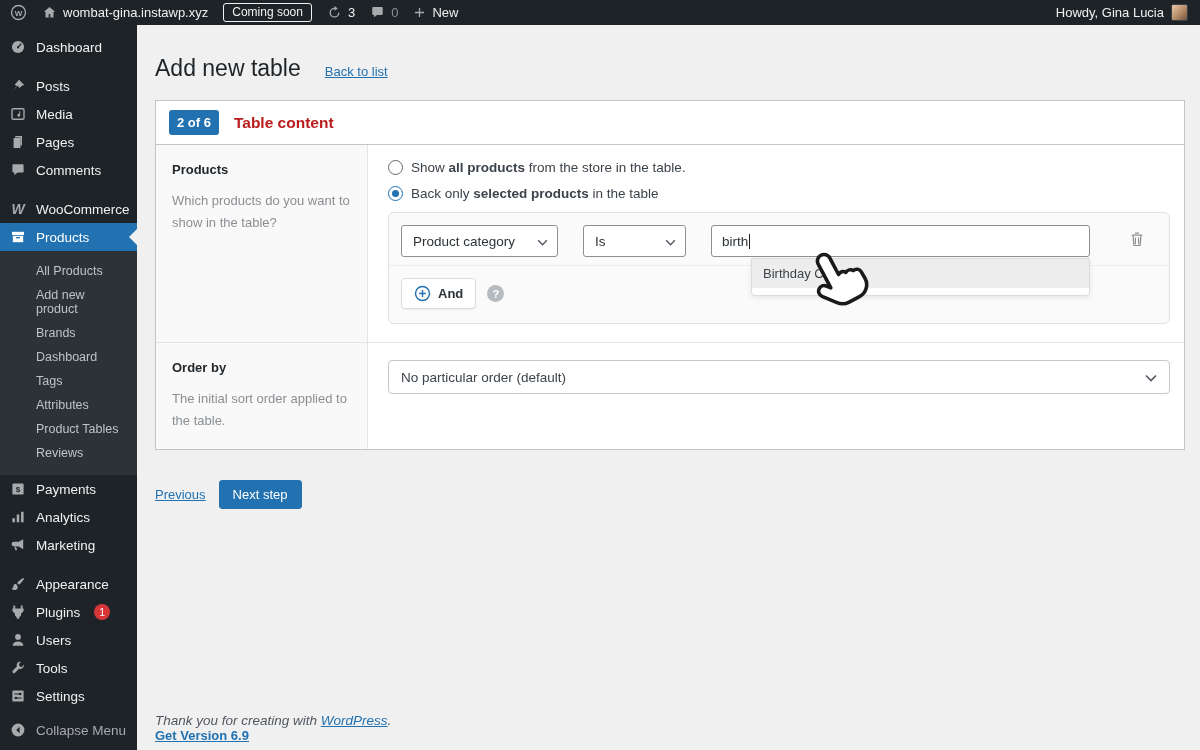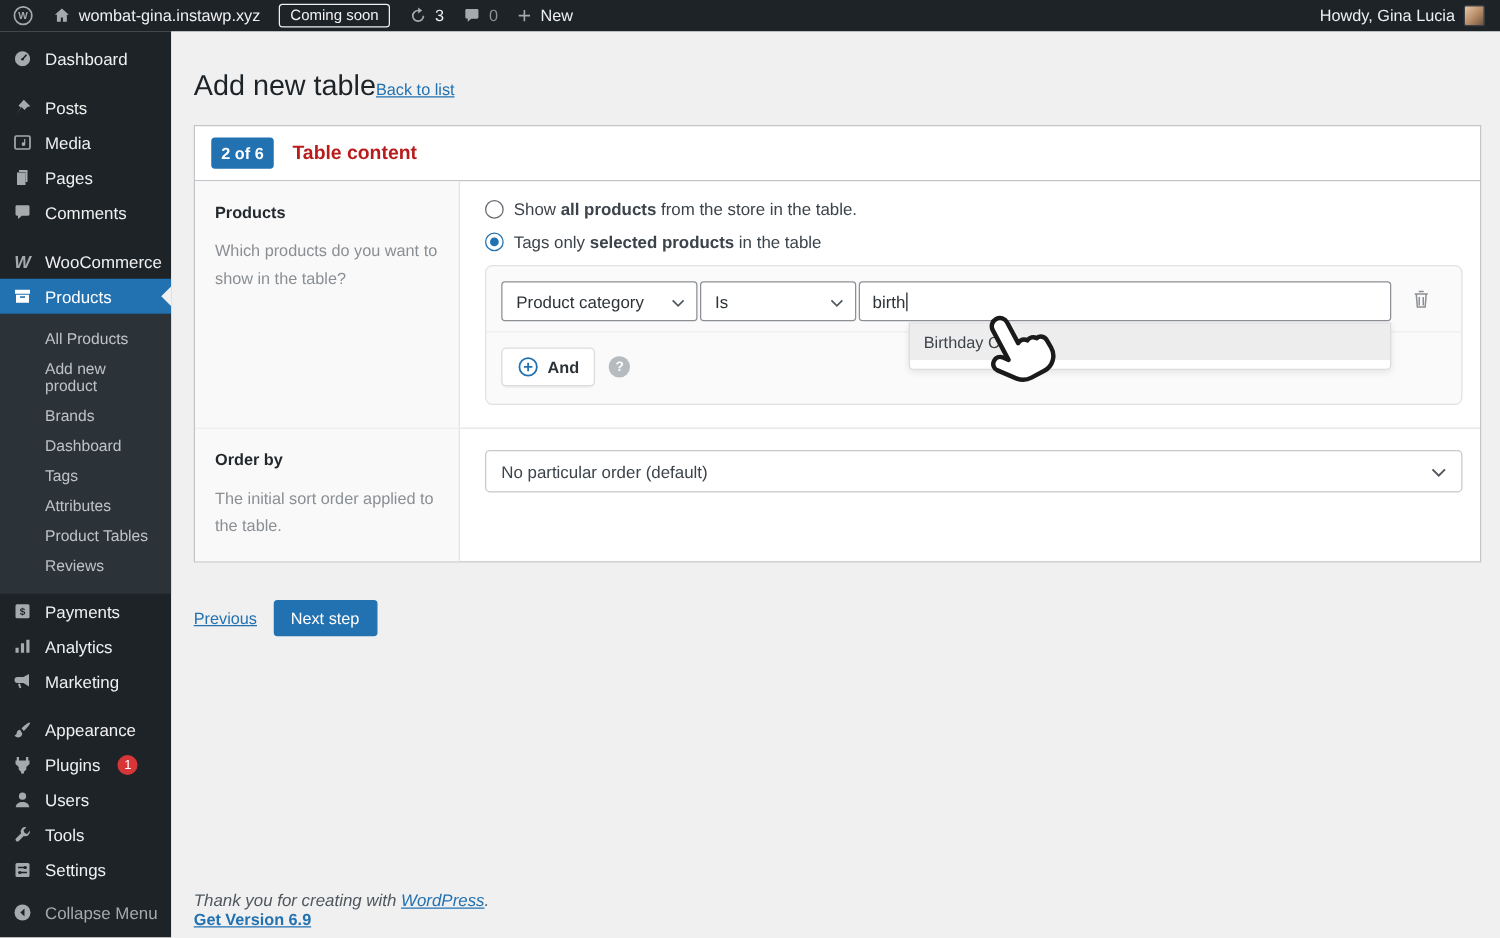--- a/index.html
+++ b/index.html
@@ -29,21 +29,21 @@
   .menu-item.active::after { content:""; position:absolute; right:0; top:50%; margin-top:-8px; border:8px solid transparent; border-right:8px solid #f0f0f1; border-left-width:0; }
   .menu-sep { height:11px; }
   .submenu { background:#2c3338; padding:8px 0 10px; }
   .submenu-item { padding:5px 8px 5px 36px; font-size:12.5px; color:#bdc3c9; cursor:pointer; }
   .wc-w { font-weight:800; font-size:14px; font-style:italic; }
   .badge-red { background:#d63638; color:#fff; border-radius:50%; width:16px; height:16px; display:inline-flex; align-items:center; justify-content:center; font-size:10.5px; margin-left:5px; }
   .collapse-item { position:absolute; bottom:6px; left:0; right:0; color:#a7aaad; }
   .collapse-item .mi { color:#a7aaad; }
 
   
-  .page-head { display:flex; align-items:baseline; gap:0; padding:30px 15px 14px 18px; }
+  .page-head { display:flex; align-items:baseline; gap:24px; padding:30px 15px 14px 18px; }
   .page-title { font-size:23px; font-weight:400; color:#1d2327; }
   .back-link { color:#2271b1; text-decoration:underline; font-size:13px; cursor:pointer; }
 
   
   .card { margin:4px 15px 0 18px; background:#fff; border:1px solid #c3c4c7; }
   .card-header { display:flex; align-items:center; gap:15px; padding:9px 13px; border-bottom:1px solid #c3c4c7; }
   .step-badge { background:#2271b1; color:#fff; font-weight:700; font-size:13px; padding:5px 8px; border-radius:3px; }
   .step-title { font-size:15.5px; font-weight:700; color:#b91c1c; }
 
   .form-row { display:grid; grid-template-columns:212px 1fr; }
@@ -56,24 +56,24 @@
 
   
   .radio-line { display:flex; align-items:center; gap:8px; font-size:13.5px; color:#3c434a; margin-bottom:11px; cursor:pointer; }
   .radio { width:15px; height:15px; border:1px solid #646970; border-radius:50%; background:#fff; flex-shrink:0; position:relative; }
   .radio.checked { border-color:#2271b1; }
   .radio.checked::after { content:""; position:absolute; left:3px; top:3px; width:7px; height:7px; border-radius:50%; background:#2271b1; }
   .b { font-weight:700; }
 
   
   .filter-box { margin-top:10px; border:1px solid #e0e1e4; border-radius:6px; background:#fafafa; }
-  .filter-cond { display:flex; align-items:center; gap:2px; padding:12px 12px 8px; border-bottom:1px solid #ededef; }
+  .filter-cond { display:flex; align-items:center; gap:25px; padding:12px 12px 8px; border-bottom:1px solid #ededef; }
   .select { height:32px; border:1px solid #8c8f94; border-radius:3px; background:#fff; display:flex; align-items:center; justify-content:space-between; padding:0 9px 0 11px; font-size:13.5px; color:#2c3338; cursor:pointer; gap:8px; }
   .select-cat { width:157px; }
-  .select-op { width:125px; }
+  .select-op { width:103px; }
   .chev { color:#50575e; flex-shrink:0; }
   .input-wrap { flex:1; position:relative; }
   .text-input { height:32px; border:1px solid #8c8f94; border-radius:3px; background:#fff; display:flex; align-items:center; padding:0 10px; font-size:13.5px; color:#2c3338; cursor:text; }
   .caret { display:inline-block; width:1px; height:15px; background:#1d2327; margin-left:1px; }
   .trash-btn { background:none; border:none; color:#8c8f94; cursor:pointer; padding:2px 4px; margin:0 8px 0 10px; }
   .suggest { position:absolute; top:33px; left:0; right:0; background:#fff; border:1px solid #dcdcde; border-radius:0 0 4px 4px; box-shadow:0 2px 5px rgba(0,0,0,.08); padding-bottom:7px; z-index:3;margin-left:40px; }
   .suggest-item { background:#ededee; padding:7px 11px; font-size:13px; color:#3c434a; cursor:pointer; }
   .hand { position:absolute; left:88px; top:20px; width:76px; height:76px; z-index:6; pointer-events:none; transform:rotate(-28deg); }
   .filter-and { display:flex; align-items:center; padding:12px 12px 14px; }
   .and-btn { display:inline-flex; align-items:center; gap:7px; background:#fff; border:1px solid #dcdcde; border-radius:4px; padding:6px 12px; font-size:13px; font-weight:700; color:#2c3338; cursor:pointer; box-shadow:0 1px 1px rgba(0,0,0,.05); }
@@ -314,21 +314,21 @@
           <div class="lbl">Products</div>
           <div class="desc">Which products do you want to show in the table?</div>
         </div>
         <div class="row-field">
           <div class="radio-line">
             <span class="radio"></span>
             <span><span>Show </span><span class="b">all products</span><span> from the store in the table.</span></span>
           </div>
           <div class="radio-line">
             <span class="radio checked"></span>
-            <span><span>Tags only </span><span class="b">selected products</span><span> in the table</span></span>
+            <span><span>Back only </span><span class="b">selected products</span><span> in the table</span></span>
           </div>
 
           <div class="filter-box">
             <div class="filter-cond">
               <div class="select select-cat">
                 <span>Product category</span>
                 <span class="chev"><svg width="11" height="7" viewBox="0 0 12 8">
                       <path d="M1 1.5 6 6.5 11 1.5" fill="none" stroke="currentColor" stroke-width="1.6"></path>
                     </svg></span>
               </div>

